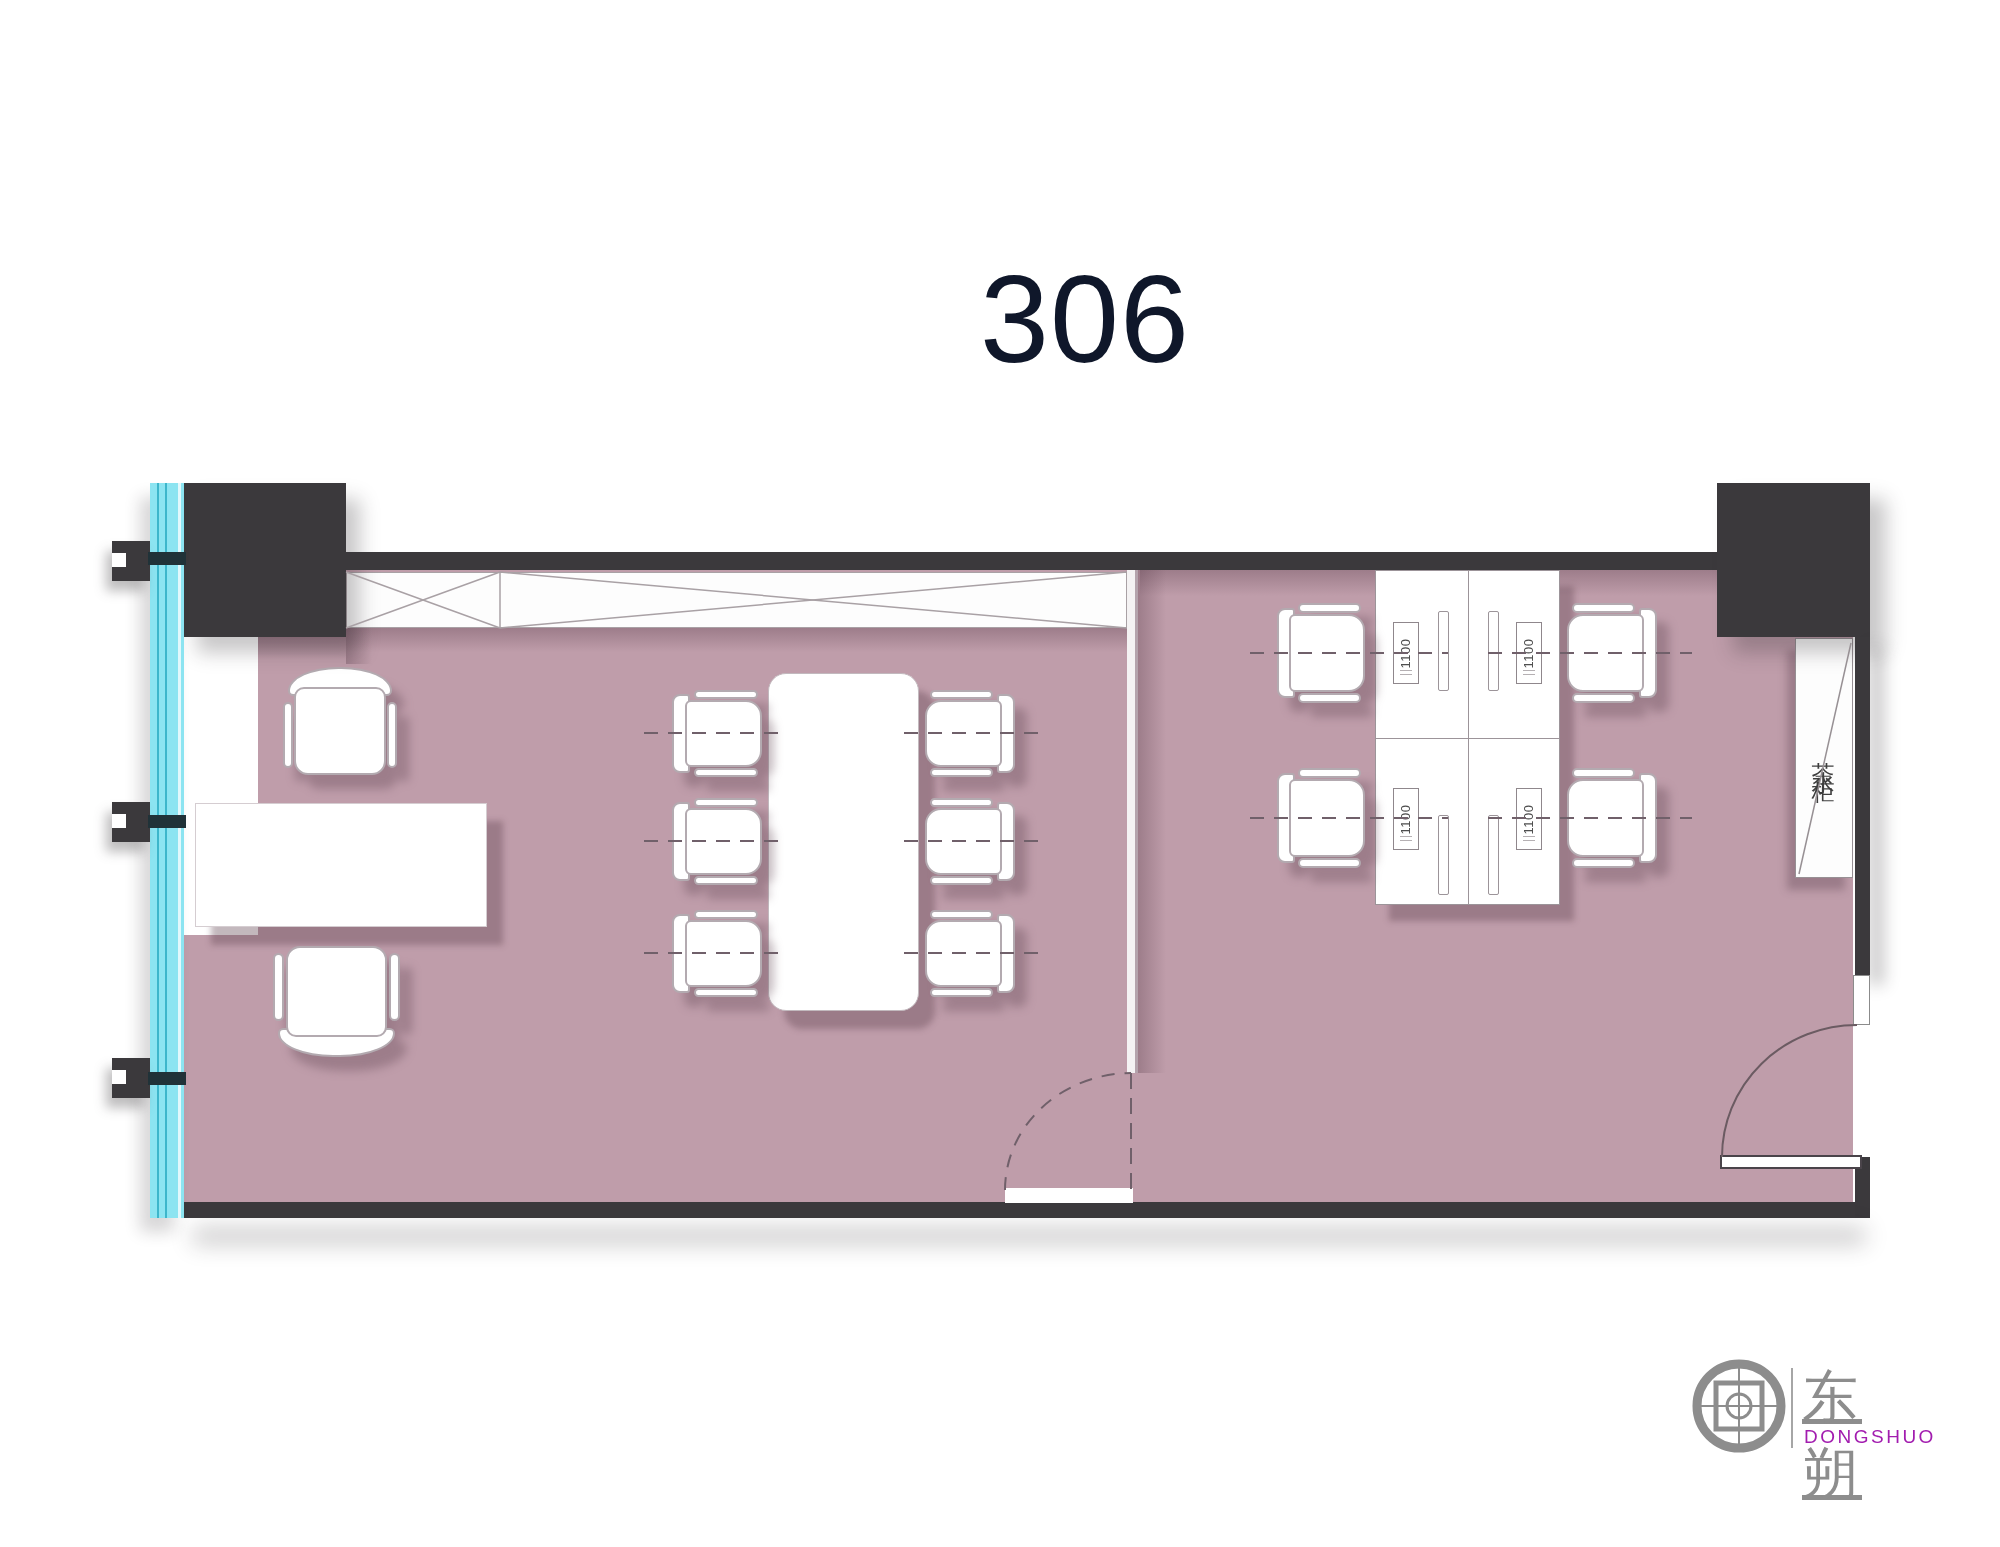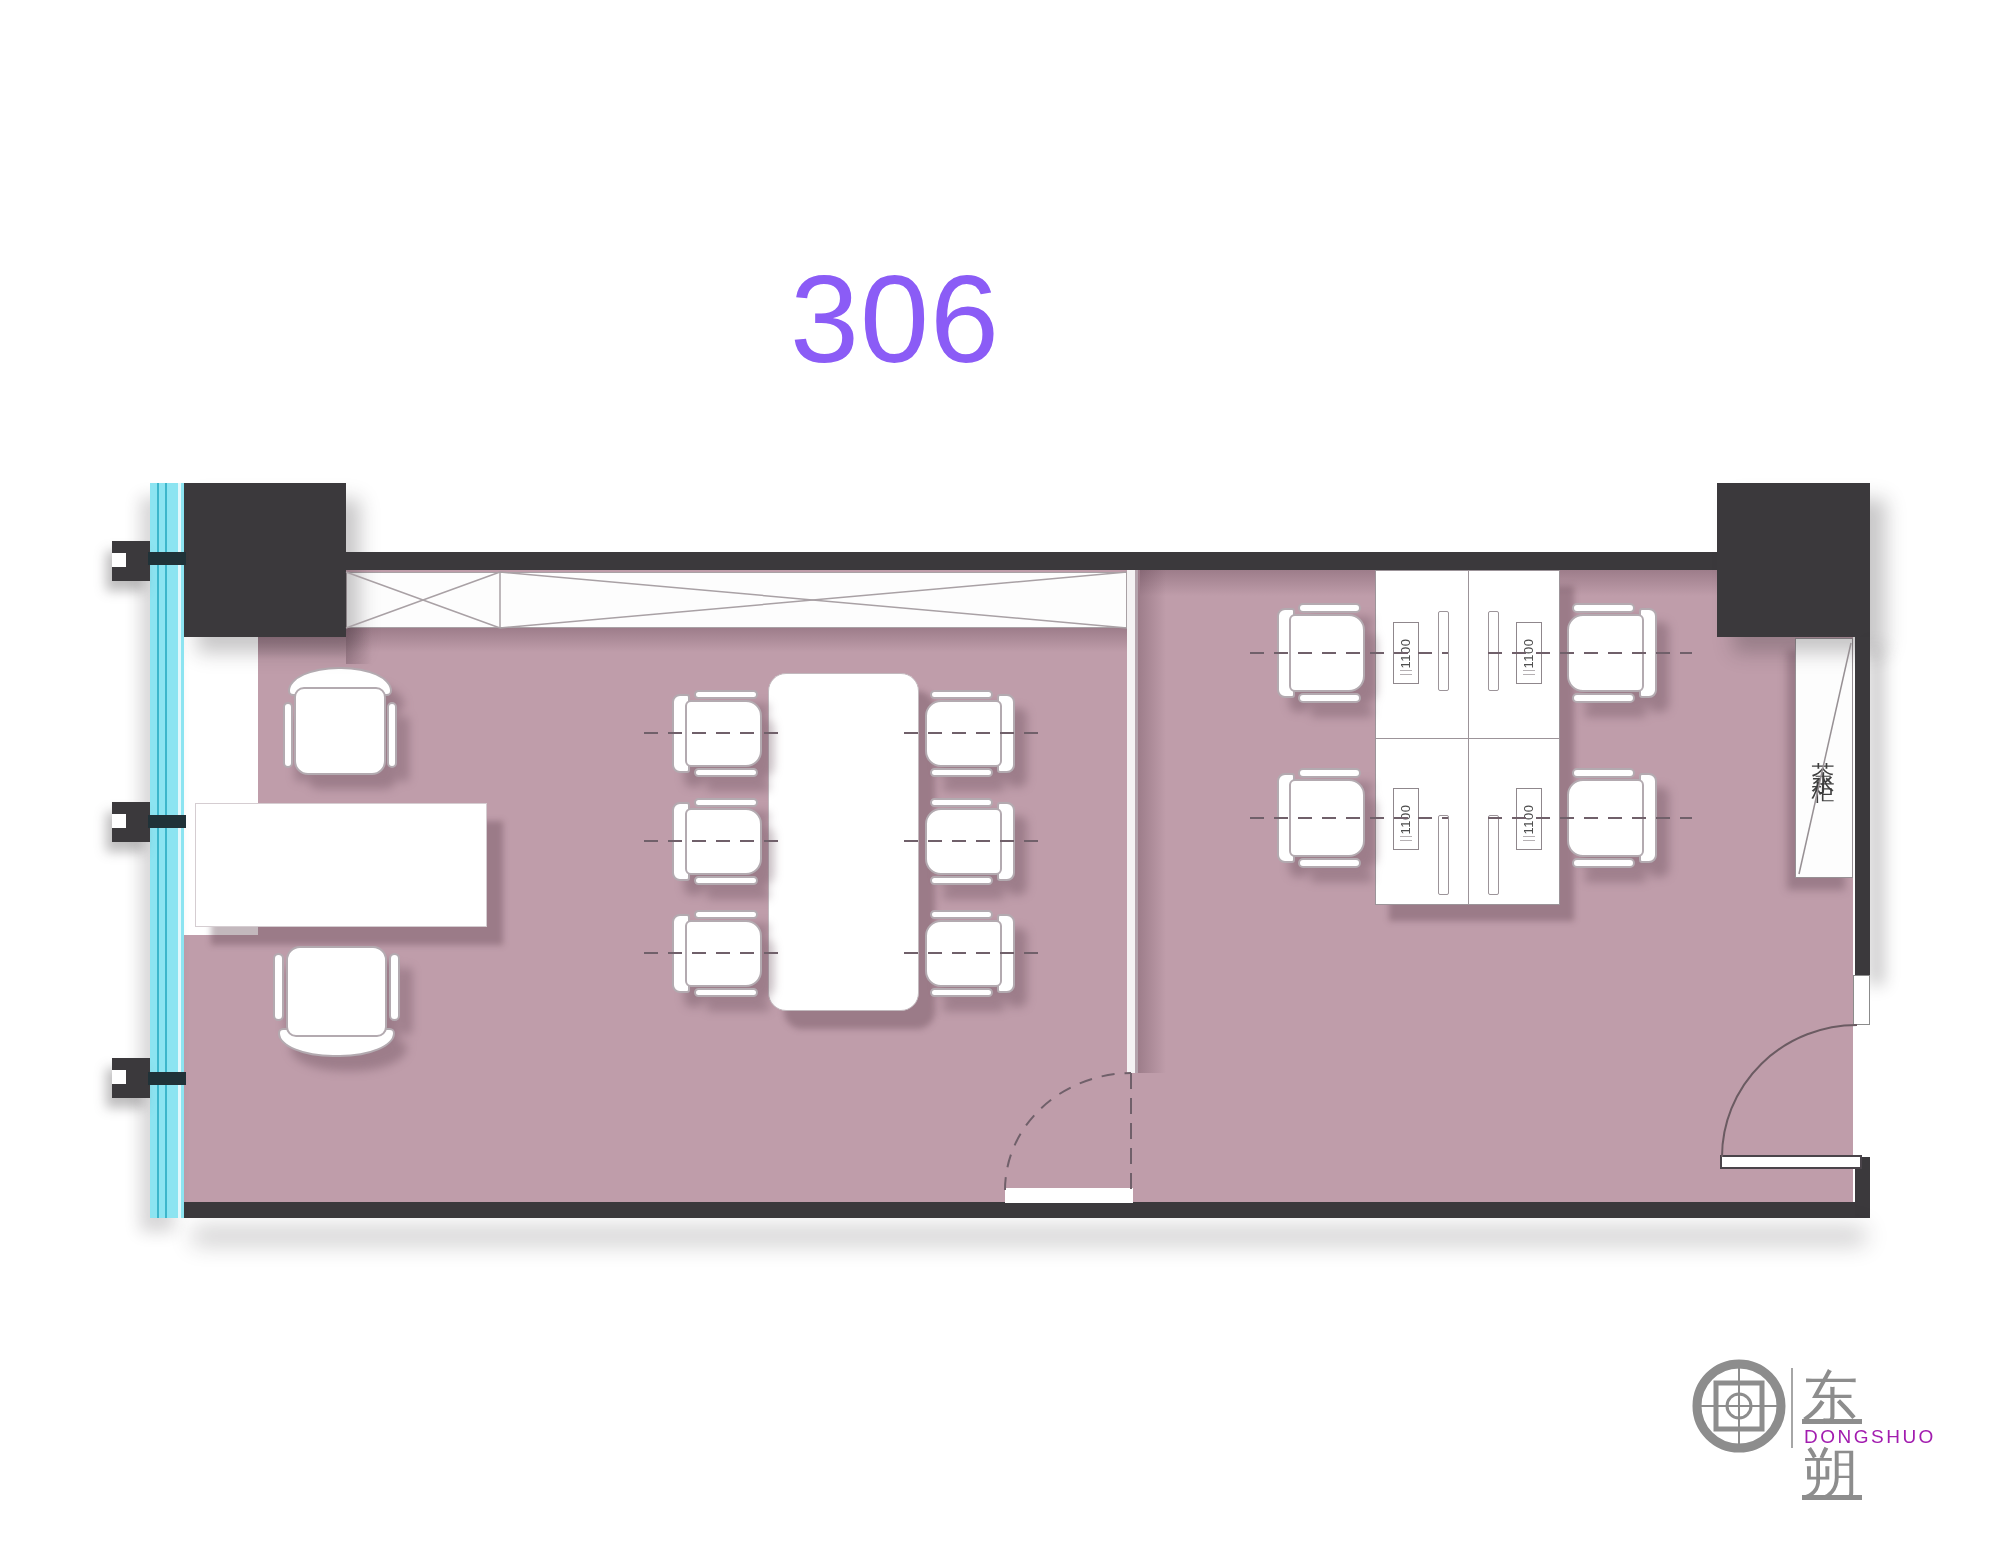--- a/index.html
+++ b/index.html
@@ -1,22 +1,22 @@
 <!DOCTYPE html>
 <html><head>
 <meta charset="utf-8">
 <style>
   * { margin:0; padding:0; box-sizing:border-box; }
   html,body { background:#ffffff; }
   body { font-family:"Liberation Sans","DejaVu Sans",sans-serif; }
   .canvas { position:relative; width:2000px; height:1547px; background:#ffffff; overflow:hidden; }
 
   
-  .plan-title { position:absolute; left:790px; top:248px; width:400px; text-align:left;
-    font-size:124px; font-weight:500; color:#8b5cf6; letter-spacing:1px; }
+  .plan-title { position:absolute; left:790px; top:248px; width:400px; text-align:right;
+    font-size:124px; font-weight:500; color:#0f172a; letter-spacing:1px; }
 
   
   .floor { position:absolute; left:183px; top:570px; width:1670px; height:632px; background:#bf9daa; z-index:1; }
   .shade { position:absolute; z-index:2; pointer-events:none; }
   .shade.v { background:linear-gradient(rgba(78,50,64,.30), rgba(78,50,64,0)); }
   .shade.h { background:linear-gradient(90deg, rgba(78,50,64,.30), rgba(78,50,64,0)); }
 
   
   .window-strip { position:absolute; left:150px; top:483px; width:34px; height:735px; background:#8ce4f1;
     box-shadow:-10px 14px 16px rgba(40,35,40,.18); z-index:15; }

